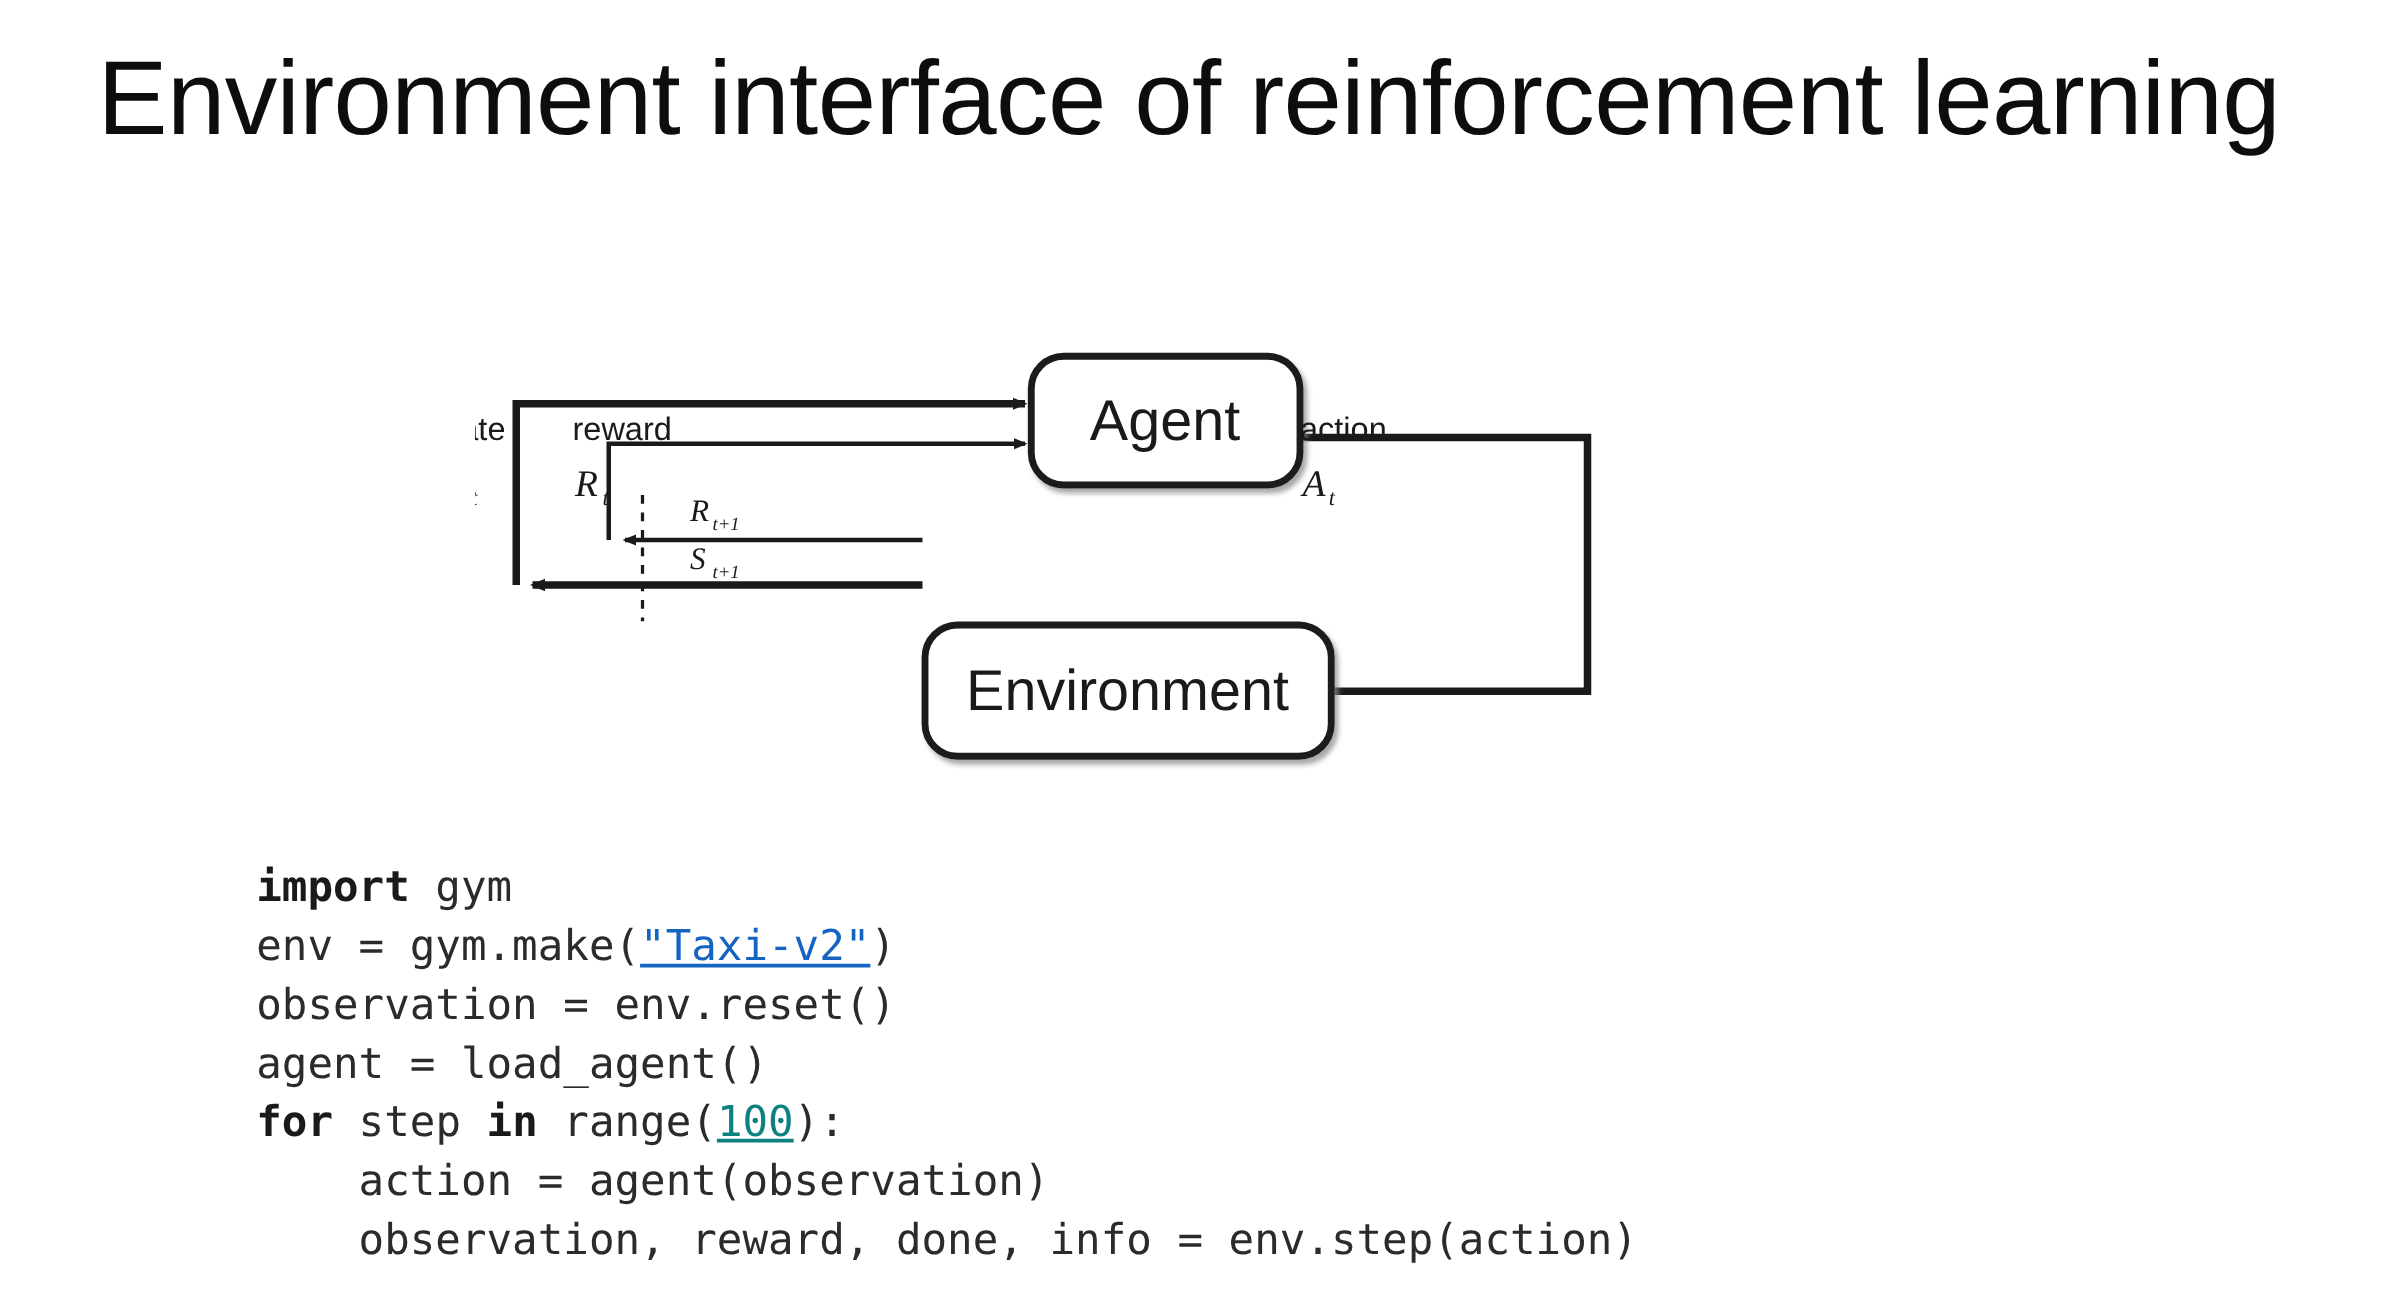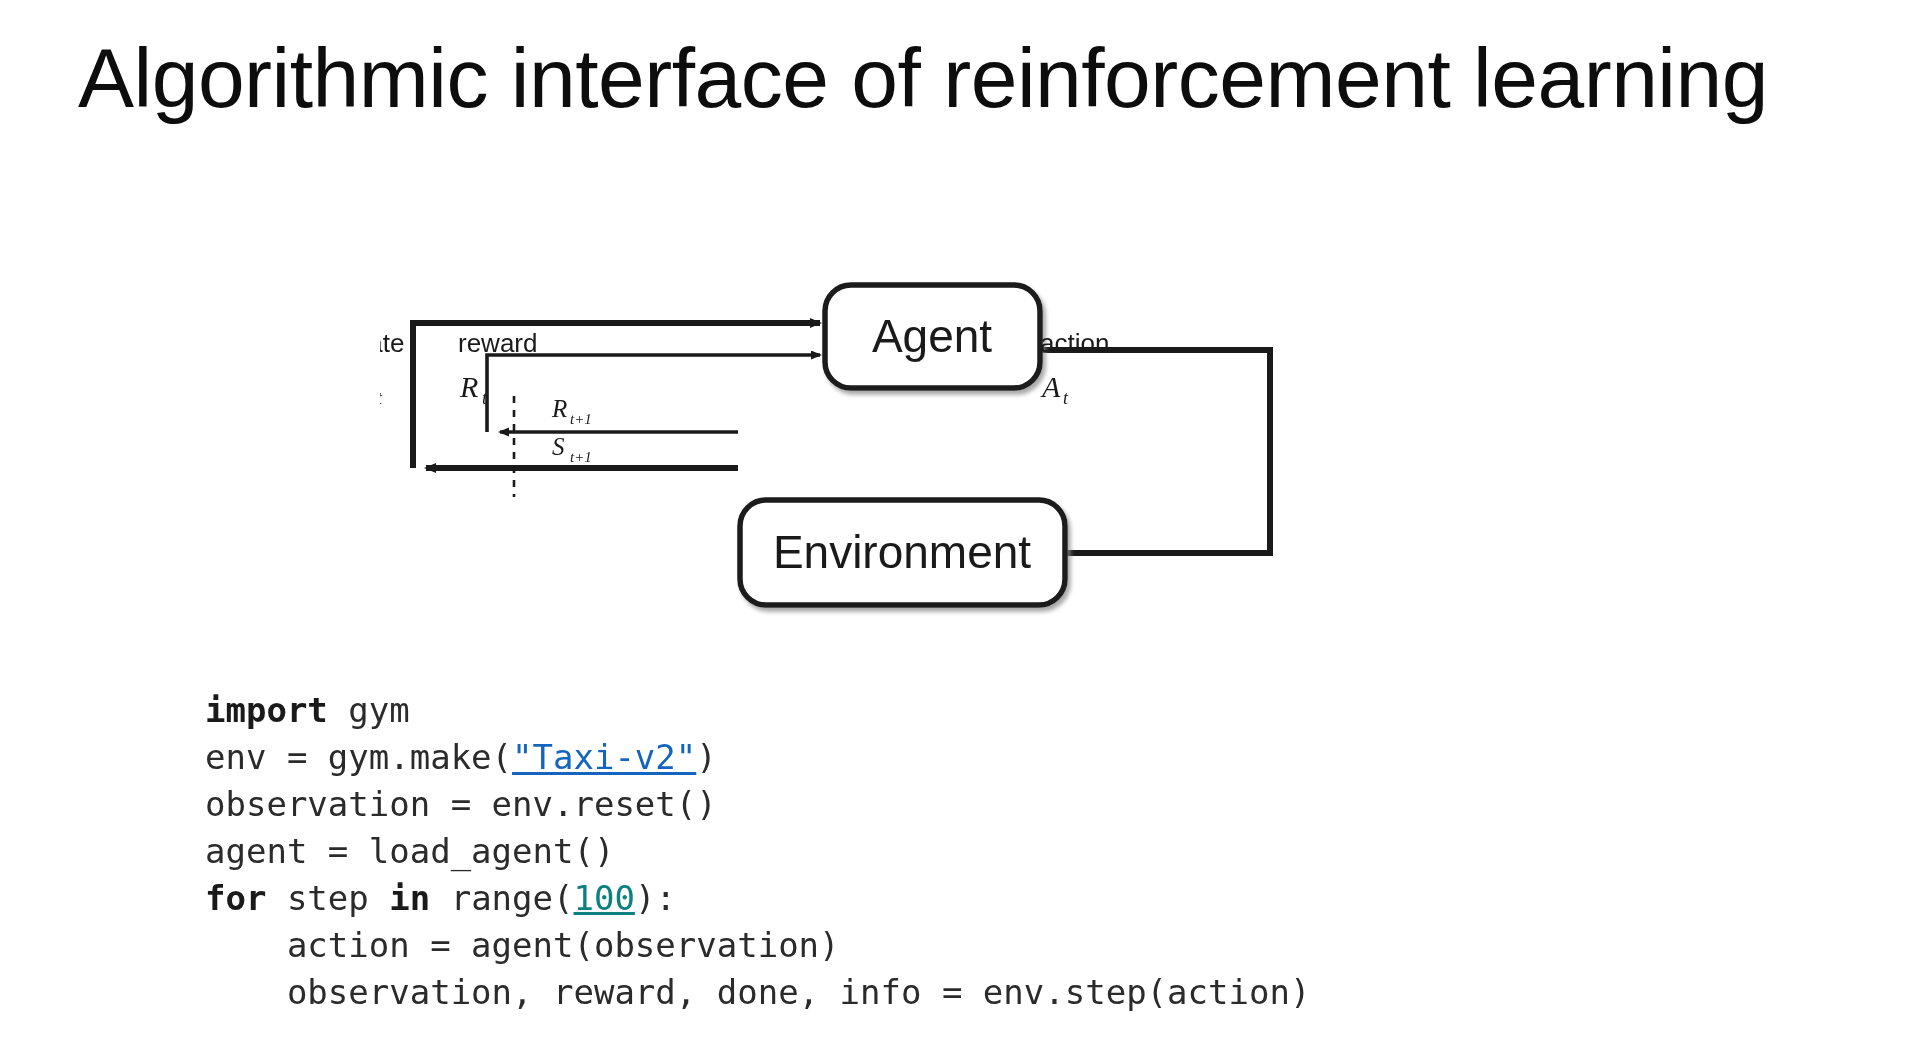--- a/index.html
+++ b/index.html
@@ -102,21 +102,21 @@
     text-underline-offset: 3px;
   }
   .num {
     color: #0d8080;
     text-decoration: underline;
   }
 </style>
 </head>
 <body>
 
-<div id="slide-title">Algorithmic interface of reinforcement learning</div>
+<div id="slide-title">Environment interface of reinforcement learning</div>
 
 <div id="rl-diagram">
   <svg width="1000" height="420" viewBox="0 0 1000 420" xmlns="http://www.w3.org/2000/svg">
     <defs>
       <marker id="arrowThick" markerWidth="12" markerHeight="12" refX="10" refY="5" orient="auto" markerUnits="userSpaceOnUse">
         <path d="M0,0 L12,5 L0,10 z" fill="#1a1a1a"></path>
       </marker>
       <marker id="arrowThin" markerWidth="11" markerHeight="11" refX="9" refY="4.5" orient="auto" markerUnits="userSpaceOnUse">
         <path d="M0,0 L11,4.5 L0,9 z" fill="#1a1a1a"></path>
       </marker>

